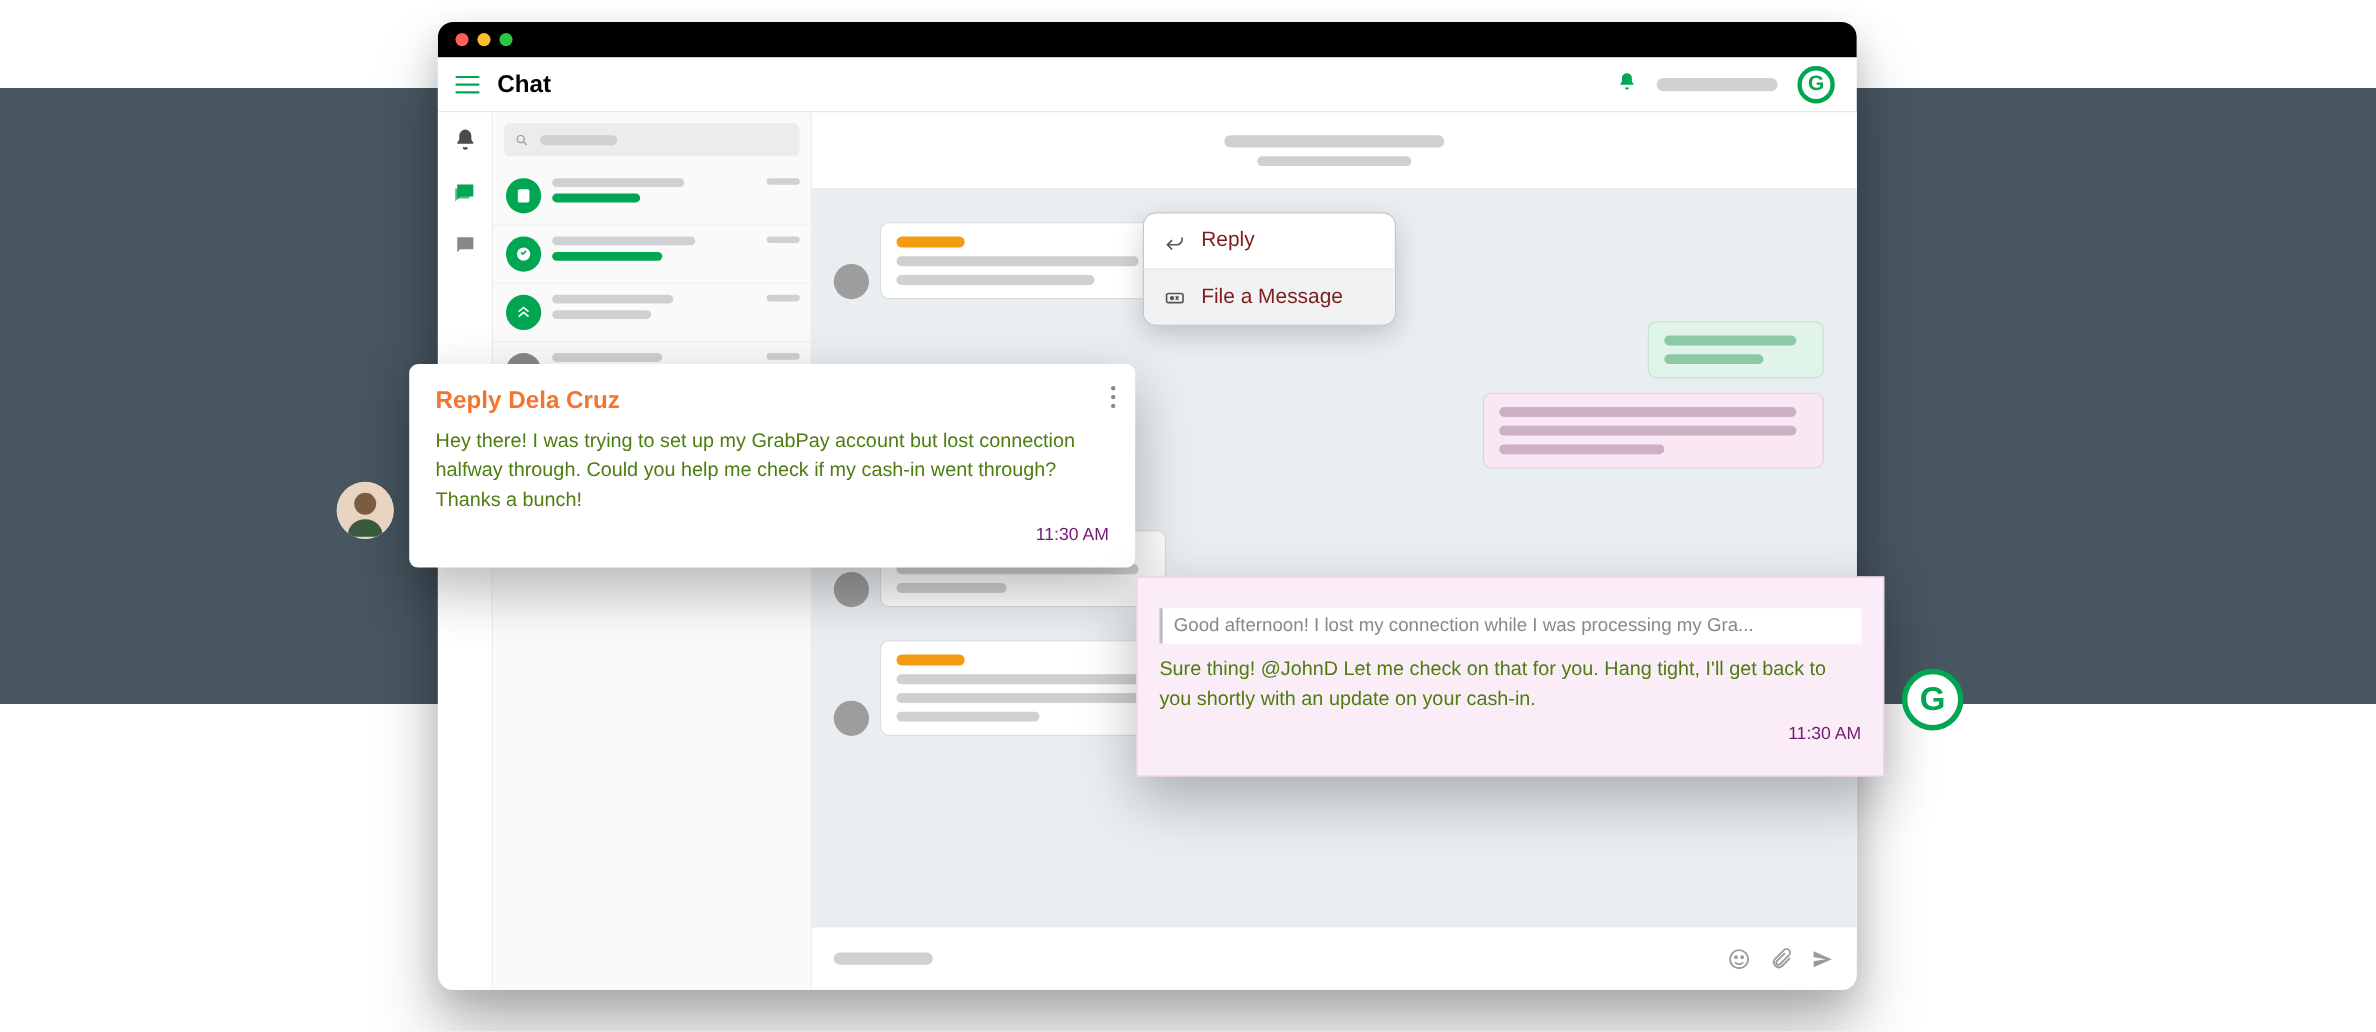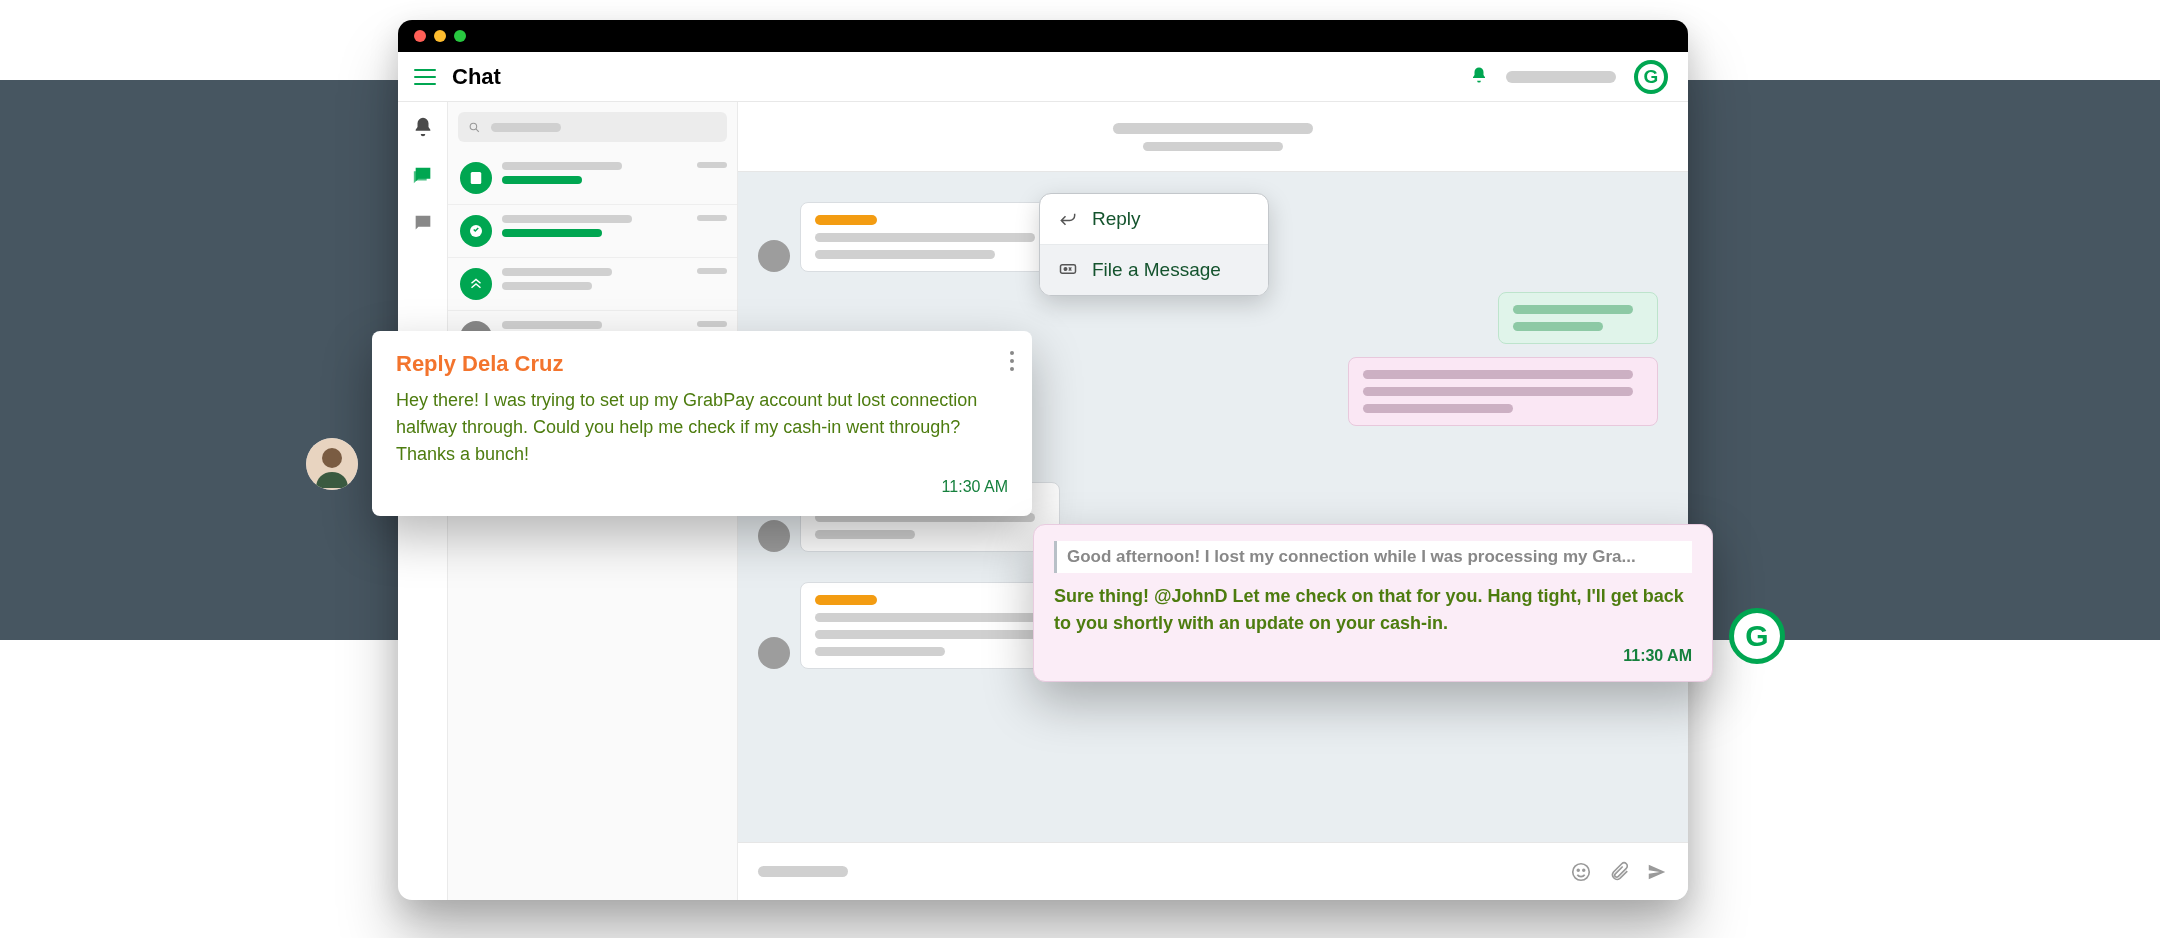--- a/index.html
+++ b/index.html
@@ -54,36 +54,36 @@
 .bubble .name-sk { height: 10px; background: #f39c12; width: 62px; border-radius: 6px; }
 .bubble.green { background: #e0f4ea; border-color: #bde4cc; }
 .bubble.pink { background: #fae7f4; border-color: #e8c8dc; }
 
 .composer { position: absolute; bottom: 0; left: 0; right: 0; height: 58px; background: #fff; border-top: 1px solid #e6e6e6; display: flex; align-items: center; padding: 0 20px; gap: 14px; }
 .composer-icons { margin-left: auto; display: flex; gap: 16px; }
 .composer-icons svg { width: 22px; height: 22px; }
 
 
 .context-menu { position: absolute; width: 230px; background: #fff; border: 1px solid #c3c7cb; border-radius: 12px; box-shadow: 0 8px 24px rgba(0,0,0,0.18); z-index: 20; overflow: hidden; }
-.ctx-item { display: flex; align-items: flex-start; gap: 14px; padding: 14px 18px; font-size: 19px; color: #14532d; cursor: pointer; }
+.ctx-item { display: flex; align-items: flex-end; gap: 14px; padding: 14px 18px; font-size: 19px; color: #7f1d1d; cursor: pointer; }
 .ctx-item.sel { background: #f0f2f4; }
 .ctx-item svg { width: 20px; height: 20px; }
 .ctx-item + .ctx-item { border-top: 1px solid #e7eaec; }
 
 
 .overlay-bubble { position: absolute; background: #fff; border-radius: 8px; box-shadow: 0 20px 50px rgba(0,0,0,0.28); padding: 20px 24px; z-index: 30; }
 .overlay-avatar { position: absolute; width: 52px; height: 52px; border-radius: 50%; z-index: 31; overflow: hidden; background: #d0d0d0; }
 .overlay-avatar.g { width: 56px; height: 56px; border-radius: 50%; background: #fff; border: 5px solid #00a651; display:flex;align-items:center;justify-content:center;color:#00a651;font-weight:800;font-size:30px; }
 .customer-name { color: #f3742d; font-weight: 700; font-size: 22px; margin-bottom: 10px; }
 .msg-text { font-size: 18px; color: #4d7c0f; line-height: 1.5; }
-.timestamp { text-align: right; color: #15803d; font-size: 16px; margin-top: 10px; }
+.timestamp { text-align: right; color: #701a75; font-size: 16px; margin-top: 10px; }
 .dots-ic { position: absolute; right: 18px; top: 20px; display: flex; flex-direction: column; gap: 4px; }
 .dots-ic span { width: 4px; height: 4px; border-radius: 50%; background: #888; }
 
-.reply-bubble { position: absolute; background: #fbedf7; border: 1px solid #e8cbdf; border-radius: 12px; box-shadow: 0 20px 50px rgba(0,0,0,0.28); padding: 16px 20px; z-index: 30; font-weight: bold; }
+.reply-bubble { position: absolute; background: #fbedf7; border: 1px solid #e8cbdf; border-radius: 0; box-shadow: 0 20px 50px rgba(0,0,0,0.28); padding: 28px 20px; z-index: 30; }
 .quote-box { background: #fff; border-left: 3px solid #b8c0c7; padding: 6px 10px; color: #888; font-size: 17px; margin-bottom: 10px; white-space: nowrap; overflow: hidden; text-overflow: ellipsis; }
 </style>
 </head>
 <body>
 
 <div class="bg-band"></div>
 <div class="bg-curve left1"></div>
 <div class="bg-curve left2"></div>
 <div class="bg-curve right1"></div>
 <div class="bg-curve right2"></div>

